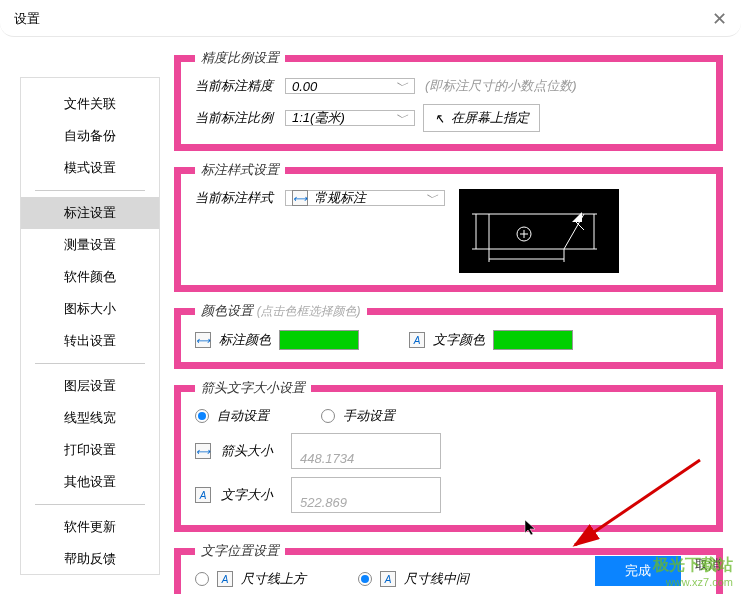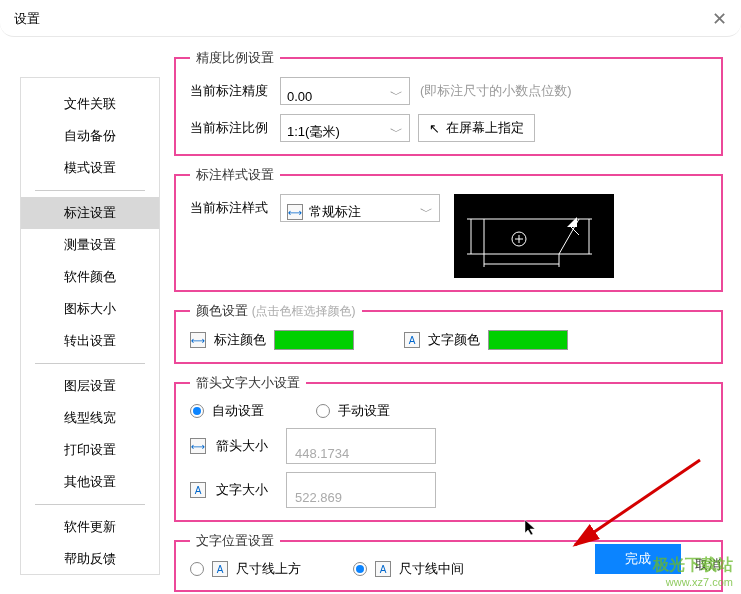--- a/index.html
+++ b/index.html
@@ -6,45 +6,45 @@
 body { background: #fff; width: 741px; height: 594px; overflow: hidden; position: relative; }
 .titlebar { display: flex; justify-content: space-between; align-items: center; padding: 8px 14px 6px 14px; border-bottom: 1px solid #e8e8e8; border-radius: 14px; }
 .close-x { font-size: 18px; color: #777; cursor: pointer; }
 .body { display: flex; height: 530px; }
 .sidebar { width: 160px; padding: 12px 0 0 20px; }
 .sidebar-inner { border: 1px solid #ddd; height: 498px; padding: 10px 0; margin-top: 28px; }
 .side-item { text-align: center; padding: 7px 0; cursor: pointer; }
 .side-item.sel { background: #d8d8d8; }
 .side-hr { border: none; border-top: 1px solid #ccc; margin: 6px 14px; }
 .main { flex: 1; padding: 12px 18px 0 14px; }
-fieldset { border: 2px solid #ec4899; margin-bottom: 10px; padding: 10px 14px 12px 14px; }
+fieldset { border: 7px solid #ec4899; margin-bottom: 10px; padding: 10px 14px 12px 14px; font-style: italic; }
 legend { padding: 0 6px; color: #333; }
 .row { display: flex; align-items: center; margin-bottom: 9px; }
 .row:last-child { margin-bottom: 0; }
 .lbl { width: 90px; }
-.combo { border: 1px solid #bbb; height: 28px; width: 130px; padding: 0 6px; display: flex; align-items: flex-end; justify-content: space-between; background: #fff; }
+.combo { border: 1px solid #bbb; height: 16px; width: 130px; padding: 0 6px; display: flex; align-items: center; justify-content: space-between; background: #fff; }
 .combo .chev { color: #888; }
 .hint { color: #999; margin-left: 10px; }
 .btn-screen { border: 1px solid #bbb; padding: 4px 10px; margin-left: 8px; display: flex; align-items: center; gap: 6px; background: #fff; cursor: pointer; }
 .style-row { display: flex; align-items: flex-start; gap: 14px; }
 .style-combo { width: 160px; }
 .preview { width: 160px; height: 84px; background: #000; display: flex; align-items: center; justify-content: center; }
 .preview svg { width: 150px; height: 75px; }
 .color-legend-hint { color: #aaa; font-size: 12px; }
 .color-row { display: flex; align-items: center; gap: 10px; }
 .color-group { display: flex; align-items: center; gap: 8px; }
 .color-swatch { width: 80px; height: 20px; background: #00d000; border: 1px solid #999; cursor: pointer; }
 .ico { width: 16px; height: 16px; border: 1px solid #888; display: inline-flex; align-items: center; justify-content: center; font-size: 10px; color: #0066cc; background: #f8f8f8; }
 .radio { width: 14px; height: 14px; border: 1px solid #888; border-radius: 50%; display: inline-flex; align-items: center; justify-content: center; }
 .radio.on::after { content: ""; width: 8px; height: 8px; background: #0b84ff; border-radius: 50%; }
 .radio-row { display: flex; gap: 52px; }
 .radio-lbl { display: flex; align-items: center; gap: 8px; cursor: pointer; }
 .input-row { display: flex; align-items: center; gap: 10px; margin-top: 8px; }
 .txt-input { border: 1px solid #bbb; height: 26px; width: 150px; padding: 17px 8px; color: #aaa; background: #fff; }
-.footer { position: absolute; bottom: 20px; right: 20px; display: flex; gap: 14px; align-items: flex-end; margin-left: 12px; }
+.footer { position: absolute; bottom: 8px; right: 20px; display: flex; gap: 14px; align-items: flex-start; margin-left: 12px; }
 .btn-primary { background: #0b84ff; color: #fff; border: none; padding: 6px 30px; cursor: pointer; }
 .btn-cancel { color: #333; cursor: pointer; }
 .arrow-anno { position: absolute; pointer-events: none; }
 .watermark { position: absolute; right: 8px; bottom: 6px; text-align: right; opacity: 0.75; pointer-events: none; }
 .watermark .wm1 { color: #69b92a; font-size: 16px; font-weight: bold; }
 .watermark .wm2 { color: #69b92a; font-size: 11px; }
 .cursor-anno { position: absolute; left: 523px; top: 518px; }
 </style>
 </head>
 <body>

